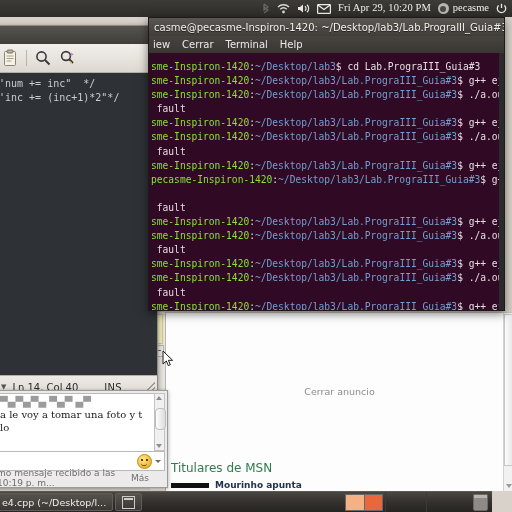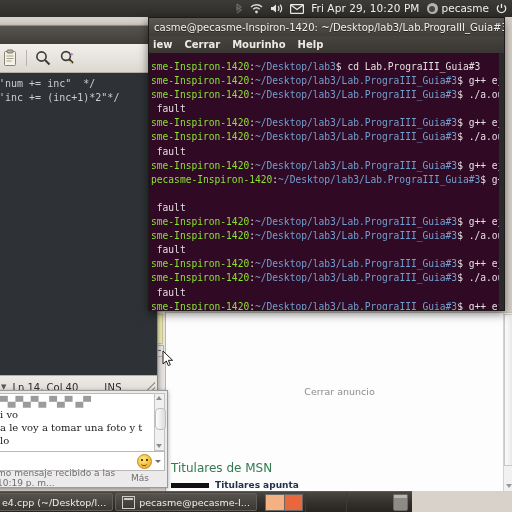--- a/index.html
+++ b/index.html
@@ -7,21 +7,21 @@
     width:512px;height:512px;overflow:hidden;position:relative;
     background:#d8d2cb;
     font-family:"DejaVu Sans","Liberation Sans",sans-serif;
     -webkit-font-smoothing:antialiased;
   }
   
   #top-panel{
     position:absolute;left:0;top:0;width:512px;height:17px;
     background:linear-gradient(to bottom,#3c3b37 0%,#2e2d2a 100%);
     display:flex;align-items:center;justify-content:flex-end;
-    color:#e8e6e3;font-size:10px;
+    color:#e8e6e3;font-size:10px;font-family:Liberation Serif, serif;
   }
   #top-panel .tp-item{display:flex;align-items:center;margin-right:7px;line-height:1;}
   #top-panel .tp-item svg{display:block;}
   #tp-clock{font-size:10.5px;letter-spacing:.1px;color:#f2f0ee;}
   #tp-user{font-size:10.5px;color:#f2f0ee;}
   .tp-avatar{
     width:11px;height:11px;border-radius:50%;background:#b8b5b0;
     display:inline-block;margin-right:4px;position:relative;
   }
   .tp-avatar:after{
@@ -138,21 +138,21 @@
   }
   #term-titlebar{
     height:18px;background:linear-gradient(to bottom,#5b5752,#403d39);
     color:#f3f1ef;font-size:10px;display:flex;align-items:center;
     padding-left:5px;white-space:nowrap;overflow:hidden;
     text-shadow:0 1px 0 rgba(0,0,0,.5);
   }
   #term-menubar{
     height:17px;background:linear-gradient(to bottom,#474440,#3a3733);
     display:flex;align-items:center;gap:12px;padding-left:4px;
-    color:#eceae7;font-size:10px;font-weight:bold;
+    color:#eceae7;font-size:10px;
   }
   #term-menubar span{cursor:default;}
   #term-body{
     position:absolute;left:0;top:35px;right:0;bottom:0;
     background:#300a24;color:#e6dde3;
     font-family:"DejaVu Sans Mono","Liberation Mono",monospace;
     font-size:9.6px;line-height:14.1px;
     padding:7px 0 0 2px;overflow:hidden;white-space:pre;
   }
   #term-body .ln{white-space:pre;}
@@ -205,21 +205,21 @@
     position:absolute;left:151px;top:345px;width:11px;height:10px;
     background:#eceae6;border:1px solid #b7b2ab;
   }
   #sliver-box:after{
     content:"";position:absolute;left:2px;top:4px;width:7px;height:1px;background:#6b6b6b;
   }
   
   #cursor{position:absolute;left:162px;top:350px;width:12px;height:18px;}
   
   #taskbar{
-    position:absolute;left:0;bottom:0;width:412px;height:20px;
+    position:absolute;left:0;bottom:0;width:492px;height:20px;
     background:linear-gradient(to bottom,#4a4742 0%,#322f2c 55%,#272522 100%);
     border-top:1px solid #5d5a55;
     display:flex;align-items:center;
   }
   .task-btn{
     height:16px;margin:0 1px;padding:0 6px;display:flex;align-items:center;gap:4px;
     font-size:9.5px;color:#eeece9;white-space:nowrap;overflow:hidden;
     background:linear-gradient(to bottom,#56524d,#3b3834);
     border:1px solid #615d58;border-radius:2px;
   }
@@ -284,21 +284,21 @@
   </span>
 </div>
 
 <div id="desktop"></div>
 
 <div id="ad-window">
   <div id="ad-head">Titulares de MSN</div>
   <div id="ad-close">Cerrar anuncio</div>
   <div id="ad-item">
     <span id="ad-thumb"></span>
-    <span>Titulares apunta</span>
+    <span>Mourinho apunta</span>
   </div>
   <div id="ad-scrollbar">
     <div class="thumb"></div>
     <div class="dn"></div>
   </div>
 </div>
 
 <div id="left-sliver"></div>
 <div id="sliver-yellow"></div>
 <div id="sliver-box"></div>
@@ -339,21 +339,20 @@
     <span class="caret">▼</span>
     <span class="pos">Ln 14, Col 40</span>
     <span class="ins">INS</span>
     <span class="grip"></span>
   </div>
 </div>
 
 <div id="chat-window">
   <div id="chat-history">
     <div class="faded">▀▄▀▄▀▄ ▀▄▀ ▄▀</div>
-    <div>i vo</div>
     <div>a le voy a tomar una foto y t lo</div>
 
   </div>
   <div id="chat-scrollbar">
     <div class="arr up"></div>
     <div class="thumb"></div>
     <div class="arr dn"></div>
   </div>
   <div id="chat-input">
     <span id="chat-emoji"></span>
@@ -363,38 +362,37 @@
     <span>mo mensaje recibido a las 10:19 p. m...</span>
     <span class="more">Más</span>
   </div>
 </div>
 
 <div id="terminal-window">
   <div id="term-titlebar">casme@pecasme-Inspiron-1420: ~/Desktop/lab3/Lab.PrograIII_Guia#3</div>
   <div id="term-menubar">
     <span>iew</span>
     <span>Cerrar</span>
-    <span>Mourinho</span>
+    <span>Terminal</span>
     <span>Help</span>
   </div>
   <div id="term-body"><div class="ln"><span class="g">sme-Inspiron-1420</span><span class="w">:</span><span class="b">~/Desktop/lab3</span><span class="w">$ cd Lab.PrograIII_Guia#3</span></div><div class="ln"><span class="g">sme-Inspiron-1420</span><span class="w">:</span><span class="b">~/Desktop/lab3/Lab.PrograIII_Guia#3</span><span class="w">$ g++ eje3.cpp</span></div><div class="ln"><span class="g">sme-Inspiron-1420</span><span class="w">:</span><span class="b">~/Desktop/lab3/Lab.PrograIII_Guia#3</span><span class="w">$ ./a.out</span></div><div class="ln w"> fault</div><div class="ln"><span class="g">sme-Inspiron-1420</span><span class="w">:</span><span class="b">~/Desktop/lab3/Lab.PrograIII_Guia#3</span><span class="w">$ g++ eje3.cpp</span></div><div class="ln"><span class="g">sme-Inspiron-1420</span><span class="w">:</span><span class="b">~/Desktop/lab3/Lab.PrograIII_Guia#3</span><span class="w">$ ./a.out</span></div><div class="ln w"> fault</div><div class="ln"><span class="g">sme-Inspiron-1420</span><span class="w">:</span><span class="b">~/Desktop/lab3/Lab.PrograIII_Guia#3</span><span class="w">$ g++ eje3.cpp</span></div><div class="ln"><span class="g">pecasme-Inspiron-1420</span><span class="w">:</span><span class="b">~/Desktop/lab3/Lab.PrograIII_Guia#3</span><span class="w">$ g++ eje3.</span></div><div class="ln w">&nbsp;</div><div class="ln w"> fault</div><div class="ln"><span class="g">sme-Inspiron-1420</span><span class="w">:</span><span class="b">~/Desktop/lab3/Lab.PrograIII_Guia#3</span><span class="w">$ g++ eje3.cpp</span></div><div class="ln"><span class="g">sme-Inspiron-1420</span><span class="w">:</span><span class="b">~/Desktop/lab3/Lab.PrograIII_Guia#3</span><span class="w">$ ./a.out</span></div><div class="ln w"> fault</div><div class="ln"><span class="g">sme-Inspiron-1420</span><span class="w">:</span><span class="b">~/Desktop/lab3/Lab.PrograIII_Guia#3</span><span class="w">$ g++ eje3.cpp</span></div><div class="ln"><span class="g">sme-Inspiron-1420</span><span class="w">:</span><span class="b">~/Desktop/lab3/Lab.PrograIII_Guia#3</span><span class="w">$ ./a.out</span></div><div class="ln w"> fault</div><div class="ln"><span class="g">sme-Inspiron-1420</span><span class="w">:</span><span class="b">~/Desktop/lab3/Lab.PrograIII_Guia#3</span><span class="w">$ g++ eje3.cpp</span></div><div class="ln"><span class="g">sme-Inspiron-1420</span><span class="w">:</span><span class="b">~/Desktop/lab3/Lab.PrograIII_Guia#3</span><span class="w">$ ./a.out</span></div></div>
   <div id="term-scroll"></div>
 </div>
 
 <svg id="cursor" viewBox="0 0 12 18">
   <path d="M1 1 L1 14 L4.3 11 L6.3 15.6 L8.3 14.7 L6.4 10.3 L10.6 10.3 Z" fill="#ffffff" stroke="#1a1a1a" stroke-width="1"></path>
 </svg>
 
 <div id="taskbar">
   <div class="task-btn first">
     <span>e4.cpp (~/Desktop/l...</span>
   </div>
   <div class="task-btn">
     <span class="task-ico"></span>
-    <span>pecasme@pecasme-I...</span>
   </div>
   <div class="spacer"></div>
   <div id="workspace-switcher">
     <div class="ws a"></div>
     <div class="ws b"></div>
   </div>
   <div class="tb-cell"></div>
   <div class="tb-cell"></div>
   <div id="trash-ico"></div>
 </div>

